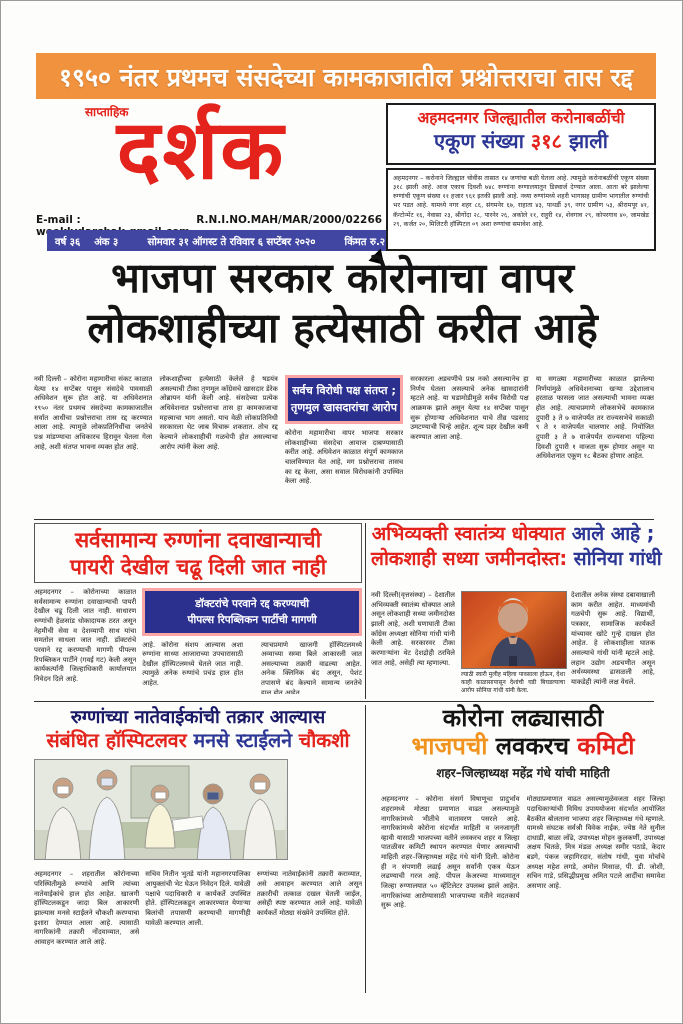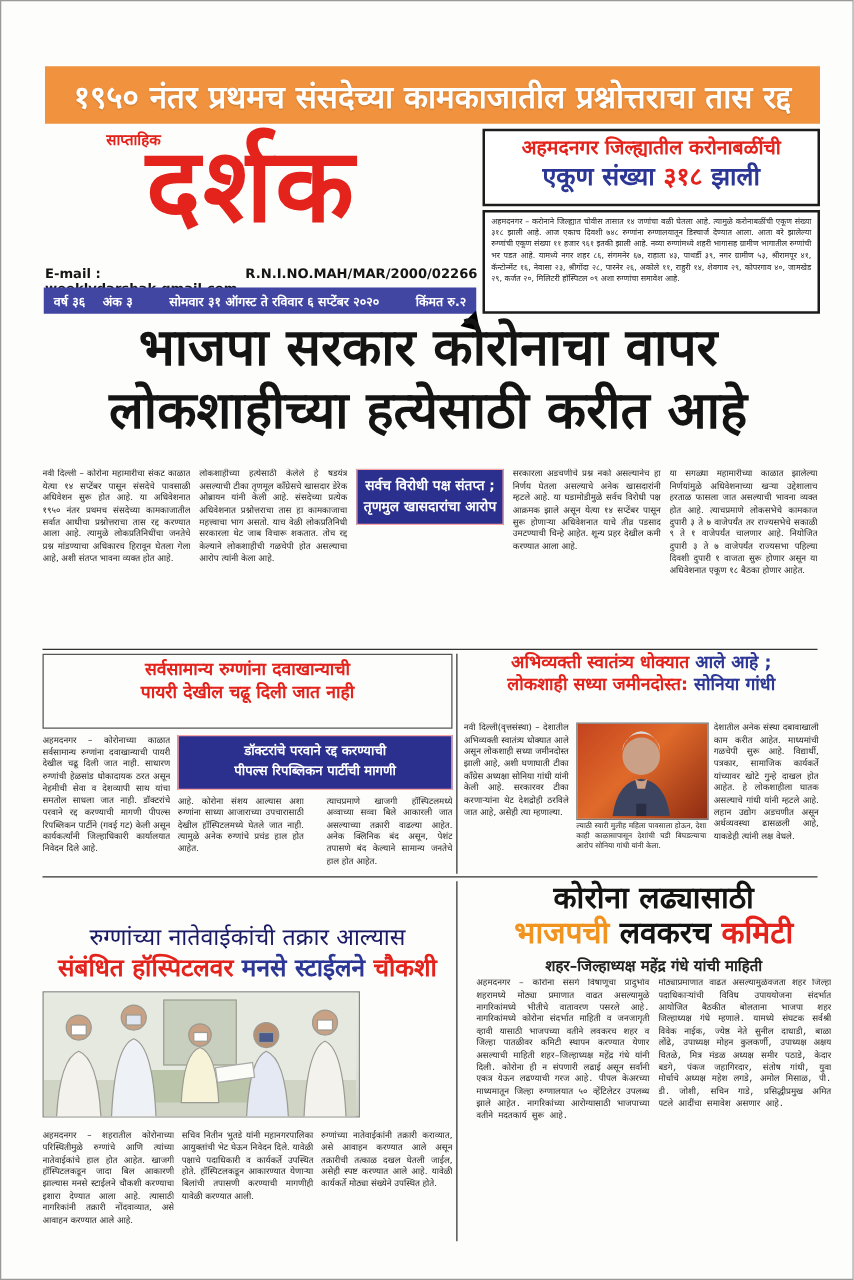--- a/index.html
+++ b/index.html
@@ -12,72 +12,72 @@
   
   .banner{left:35px;top:52px;width:620px;height:46px;background:#f0923e;
     color:#fff;font-weight:bold;font-size:25px;display:flex;align-items:center;
     justify-content:center;text-shadow:0 1px 1px rgba(120,60,0,.35);white-space:nowrap;}
   
   .weekly{left:84px;top:102px;font-size:12px;color:#e3231c;font-weight:bold;}
   .logo{left:40px;top:106px;width:320px;text-align:center;color:#e3231c;
     font-size:82px;font-weight:bold;line-height:1.05;letter-spacing:2px;}
   .emailline{left:35px;top:212px;width:346px;display:flex;justify-content:space-between;
     font-size:10.5px;font-weight:bold;color:#161616;}
-  .datebar{left:34px;top:229px;width:346px;height:21px;background:#4146a3;color:#fff;
+  .datebar{left:46px;top:229px;width:346px;height:21px;background:#4146a3;color:#fff;
     font-size:10px;font-weight:bold;display:flex;align-items:center;gap:14px;padding:0 8px;}
   .datebar span{white-space:nowrap;}
   .datebar .grow{flex:1;text-align:center;}
   
   .cbox{left:385px;top:102px;width:270px;height:62px;border:2px solid #1c1c1c;
     text-align:center;padding-top:3px;background:#fff;}
   .cbox .l1{color:#e3231c;font-weight:bold;font-size:15.5px;line-height:1.35;}
   .cbox .l2{color:#2c3694;font-weight:bold;font-size:20px;line-height:1.2;}
   .cbox .num{color:#e3231c;}
   .statsbox{left:385px;top:167px;width:270px;height:83px;border:2px solid #1c1c1c;
     padding:3px 5px;font-size:6.3px;line-height:1.45;text-align:justify;color:#2a2a2a;
     overflow:hidden;background:#fff;}
   
   .lead-h{left:30px;top:252px;width:623px;text-align:center;color:#141414;
     font-weight:bold;font-size:41px;line-height:1.23;}
   
   .sec1{left:33px;top:374px;width:620px;height:141px;display:flex;gap:7px;}
   .col{flex:1;font-size:6.9px;line-height:1.4;text-align:justify;color:#1c1c1c;overflow:hidden;}
   .bluebox{background:#2b2f8e;color:#fff;font-weight:bold;text-align:center;
-    font-size:11px;line-height:1.5;padding:5px 3px;margin-bottom:5px;border:1px solid #fca5a5;}
+    font-size:11px;line-height:1.5;padding:5px 3px;margin-bottom:5px;border:3px solid #fca5a5;}
   .rule{background:#333;}
   
   .mid-left{left:33px;top:522px;width:328px;height:176px;}
   .mid-left .hbox{border:1px solid #555;text-align:center;color:#e3231c;
-    font-weight:bold;font-size:14px;line-height:1.3;padding:3px 2px;height:60px;box-sizing:border-box;}
+    font-weight:bold;font-size:21px;line-height:1.3;padding:3px 2px;height:60px;box-sizing:border-box;}
   .mid-left .cols{display:flex;gap:6px;margin-top:5px;height:106px;}
   .mid-left .c1{flex:1;}
   .mid-left .cmid{flex:2.15;display:flex;flex-direction:column;}
   .mid-left .cmid .sub{display:flex;gap:18px;flex:1;overflow:hidden;}
   .mid-left .c4{flex:1;}
   .mid-right{left:370px;top:520px;width:284px;height:178px;}
-  .mid-right .hl{text-align:center;font-weight:bold;font-size:14px;line-height:1.32;white-space:nowrap;}
+  .mid-right .hl{text-align:center;font-weight:bold;font-size:19px;line-height:1.32;white-space:nowrap;}
   .red{color:#e3231c;}.blue{color:#2c3694;}.orange{color:#f0941f;}.black{color:#141414;text-align:center;}
   .mid-right .cols{display:flex;gap:6px;margin-top:20px;height:116px;}
   .photo-sonia{width:100%;height:76px;border:1px solid #777;position:relative;overflow:hidden;
     background:linear-gradient(135deg,#c4431f 0%,#e06a2a 45%,#8e2b12 100%);}
   .caption{font-size:5.9px;line-height:1.35;text-align:justify;color:#222;margin-top:2px;}
   
   .bot-left{left:33px;top:704px;width:328px;}
-  .bot-left .h1{text-align:center;font-weight:normal;font-size:18.5px;color:#181865;line-height:1.25;margin-top:34px;}
+  .bot-left .h1{text-align:center;font-weight:bold;font-size:18.5px;color:#181865;line-height:1.25;}
   .bot-left .h2{text-align:center;font-weight:bold;font-size:19.5px;line-height:1.3;white-space:nowrap;}
   .photo-row{display:flex;gap:6px;margin-top:6px;height:107px;flex-direction:column;}
   .photo-mns{width:252px;height:107px;border:1px solid #888;position:relative;overflow:hidden;
     background:linear-gradient(180deg,#e9ece4 0%,#dfe3d8 60%,#cdd2c4 100%);}
   .side-col{flex:1;font-size:6.5px;line-height:1.4;text-align:justify;color:#1c1c1c;overflow:hidden;}
   .bot-left .cols{display:flex;gap:6px;margin-top:4px;height:118px;}
   .bot-right{left:380px;top:704px;width:284px;}
   .bot-right .h1{text-align:center;font-weight:bold;font-size:24px;color:#141414;line-height:1.15;}
   .bot-right .h2{text-align:center;font-weight:bold;font-size:24px;line-height:1.15;white-space:nowrap;}
   .bot-right .sub{text-align:center;font-weight:bold;font-size:12px;color:#222;margin-top:4px;}
-  .bot-right .cols{display:flex;gap:7px;margin-top:2px;height:198px;font-family:Liberation Mono, monospace;}
+  .bot-right .cols{display:flex;gap:7px;margin-top:14px;height:198px;}
   .vrule{width:1px;}
   .cursor{left:369px;top:247px;width:0;height:0;border-left:9px solid transparent;
     border-right:7px solid transparent;border-bottom:15px solid #000;transform:rotate(14deg);}
   svg{display:block;}
 </style>
 </head>
 <body>
 
 <div class="page">
 
@@ -114,20 +114,21 @@
   </div>
 
   <div class="abs sec1">
     <div class="col">नवी दिल्ली – कोरोना महामारीचा संकट काळात येत्या १४ सप्टेंबर पासून संसदेचे पावसाळी अधिवेशन सुरू होत आहे. या अधिवेशनात १९५० नंतर प्रथमच संसदेच्या कामकाजातील सर्वात आधीचा प्रश्नोत्तराचा तास रद्द करण्यात आला आहे. त्यामुळे लोकप्रतिनिधींचा जनतेचे प्रश्न मांडण्याचा अधिकारच हिरावून घेतला गेला आहे, अशी संतप्त भावना व्यक्त होत आहे.</div>
     <div class="col">लोकशाहीच्या हत्येसाठी केलेले हे षडयंत्र असल्याची टीका तृणमूल काँग्रेसचे खासदार डेरेक ओब्रायन यांनी केली आहे. संसदेच्या प्रत्येक अधिवेशनात प्रश्नोत्तराचा तास हा कामकाजाचा महत्त्वाचा भाग असतो. याच वेळी लोकप्रतिनिधी सरकारला थेट जाब विचारू शकतात. तोच रद्द केल्याने लोकशाहीची गळचेपी होत असल्याचा आरोप त्यांनी केला आहे.</div>
     <div class="col">
       <div class="bluebox">
         <div>सर्वच विरोधी पक्ष संतप्त ;</div>
         <div>तृणमुल खासदारांचा आरोप</div>
       </div>
+      <span>कोरोना महामारीचा वापर भाजपा सरकार लोकशाहीच्या संसदेचा आवाज दाबण्यासाठी करीत आहे. अधिवेशन काळात संपूर्ण कामकाज चालविण्यात येत आहे, मग प्रश्नोत्तराचा तासच का रद्द केला, असा सवाल विरोधकांनी उपस्थित केला आहे.</span>
     </div>
     <div class="col">सरकारला अडचणीचे प्रश्न नको असल्यानेच हा निर्णय घेतला असल्याचे अनेक खासदारांनी म्हटले आहे. या घडामोडीमुळे सर्वच विरोधी पक्ष आक्रमक झाले असून येत्या १४ सप्टेंबर पासून सुरू होणाऱ्या अधिवेशनात याचे तीव्र पडसाद उमटण्याची चिन्हे आहेत. शून्य प्रहर देखील कमी करण्यात आला आहे.</div>
     <div class="col">या सगळ्या महामारीच्या काळात झालेल्या निर्णयांमुळे अधिवेशनाच्या खऱ्या उद्देशालाच हरताळ फासला जात असल्याची भावना व्यक्त होत आहे. त्याचप्रमाणे लोकसभेचे कामकाज दुपारी ३ ते ७ वाजेपर्यंत तर राज्यसभेचे सकाळी ९ ते १ वाजेपर्यंत चालणार आहे. नियोजित दुपारी ३ ते ७ वाजेपर्यंत राज्यसभा पहिल्या दिवशी दुपारी १ वाजता सुरू होणार असून या अधिवेशनात एकूण १८ बैठका होणार आहेत.</div>
   </div>
 
   <div class="abs rule" style="left:33px;top:518px;width:620px;height:1px;"></div>
 
   <div class="abs mid-left">
     <div class="hbox">
       <div>सर्वसामान्य रुग्णांना दवाखान्याची</div>

